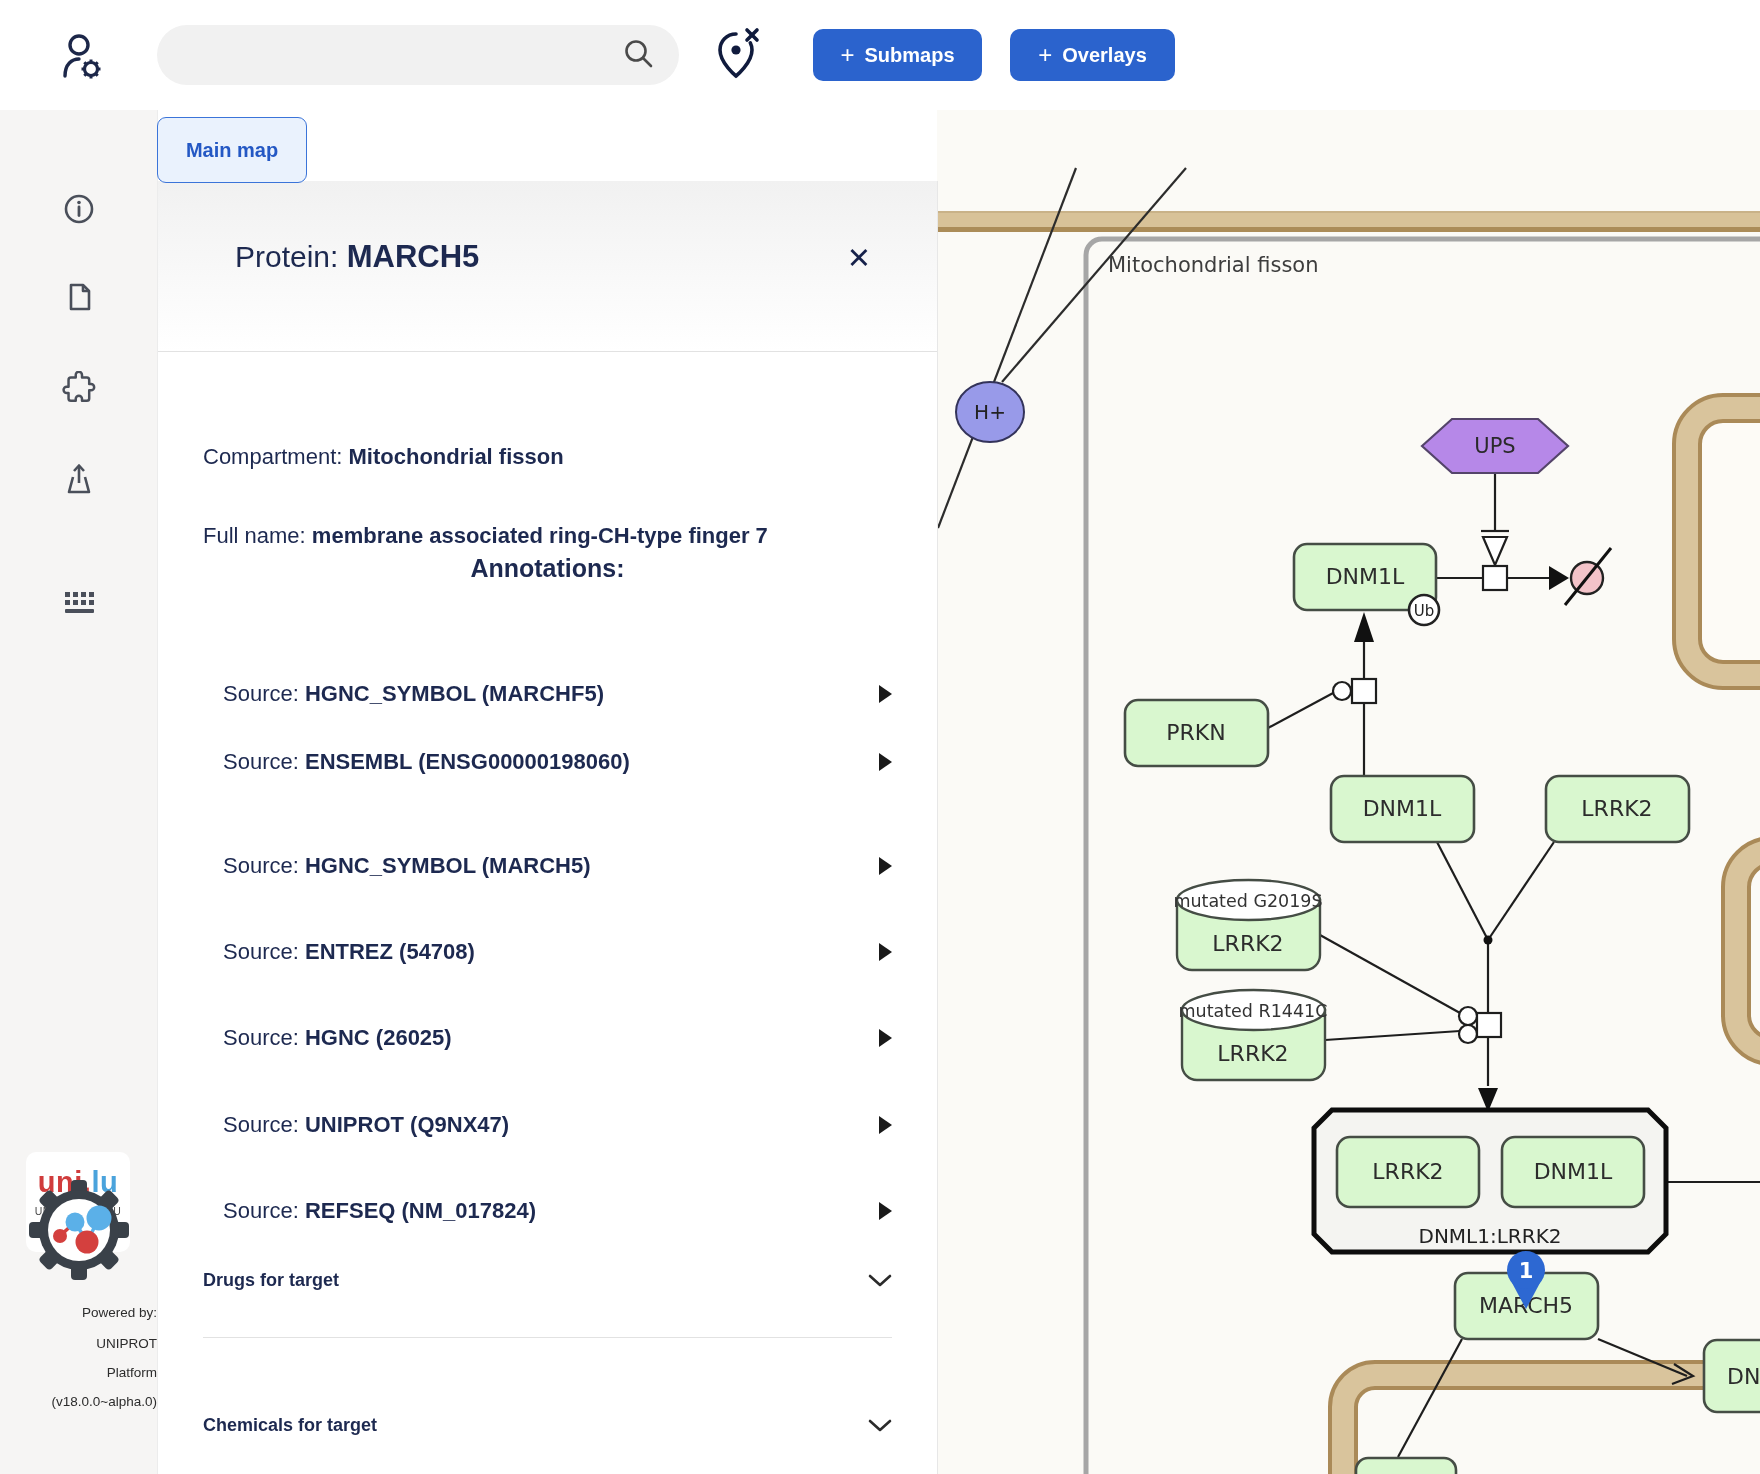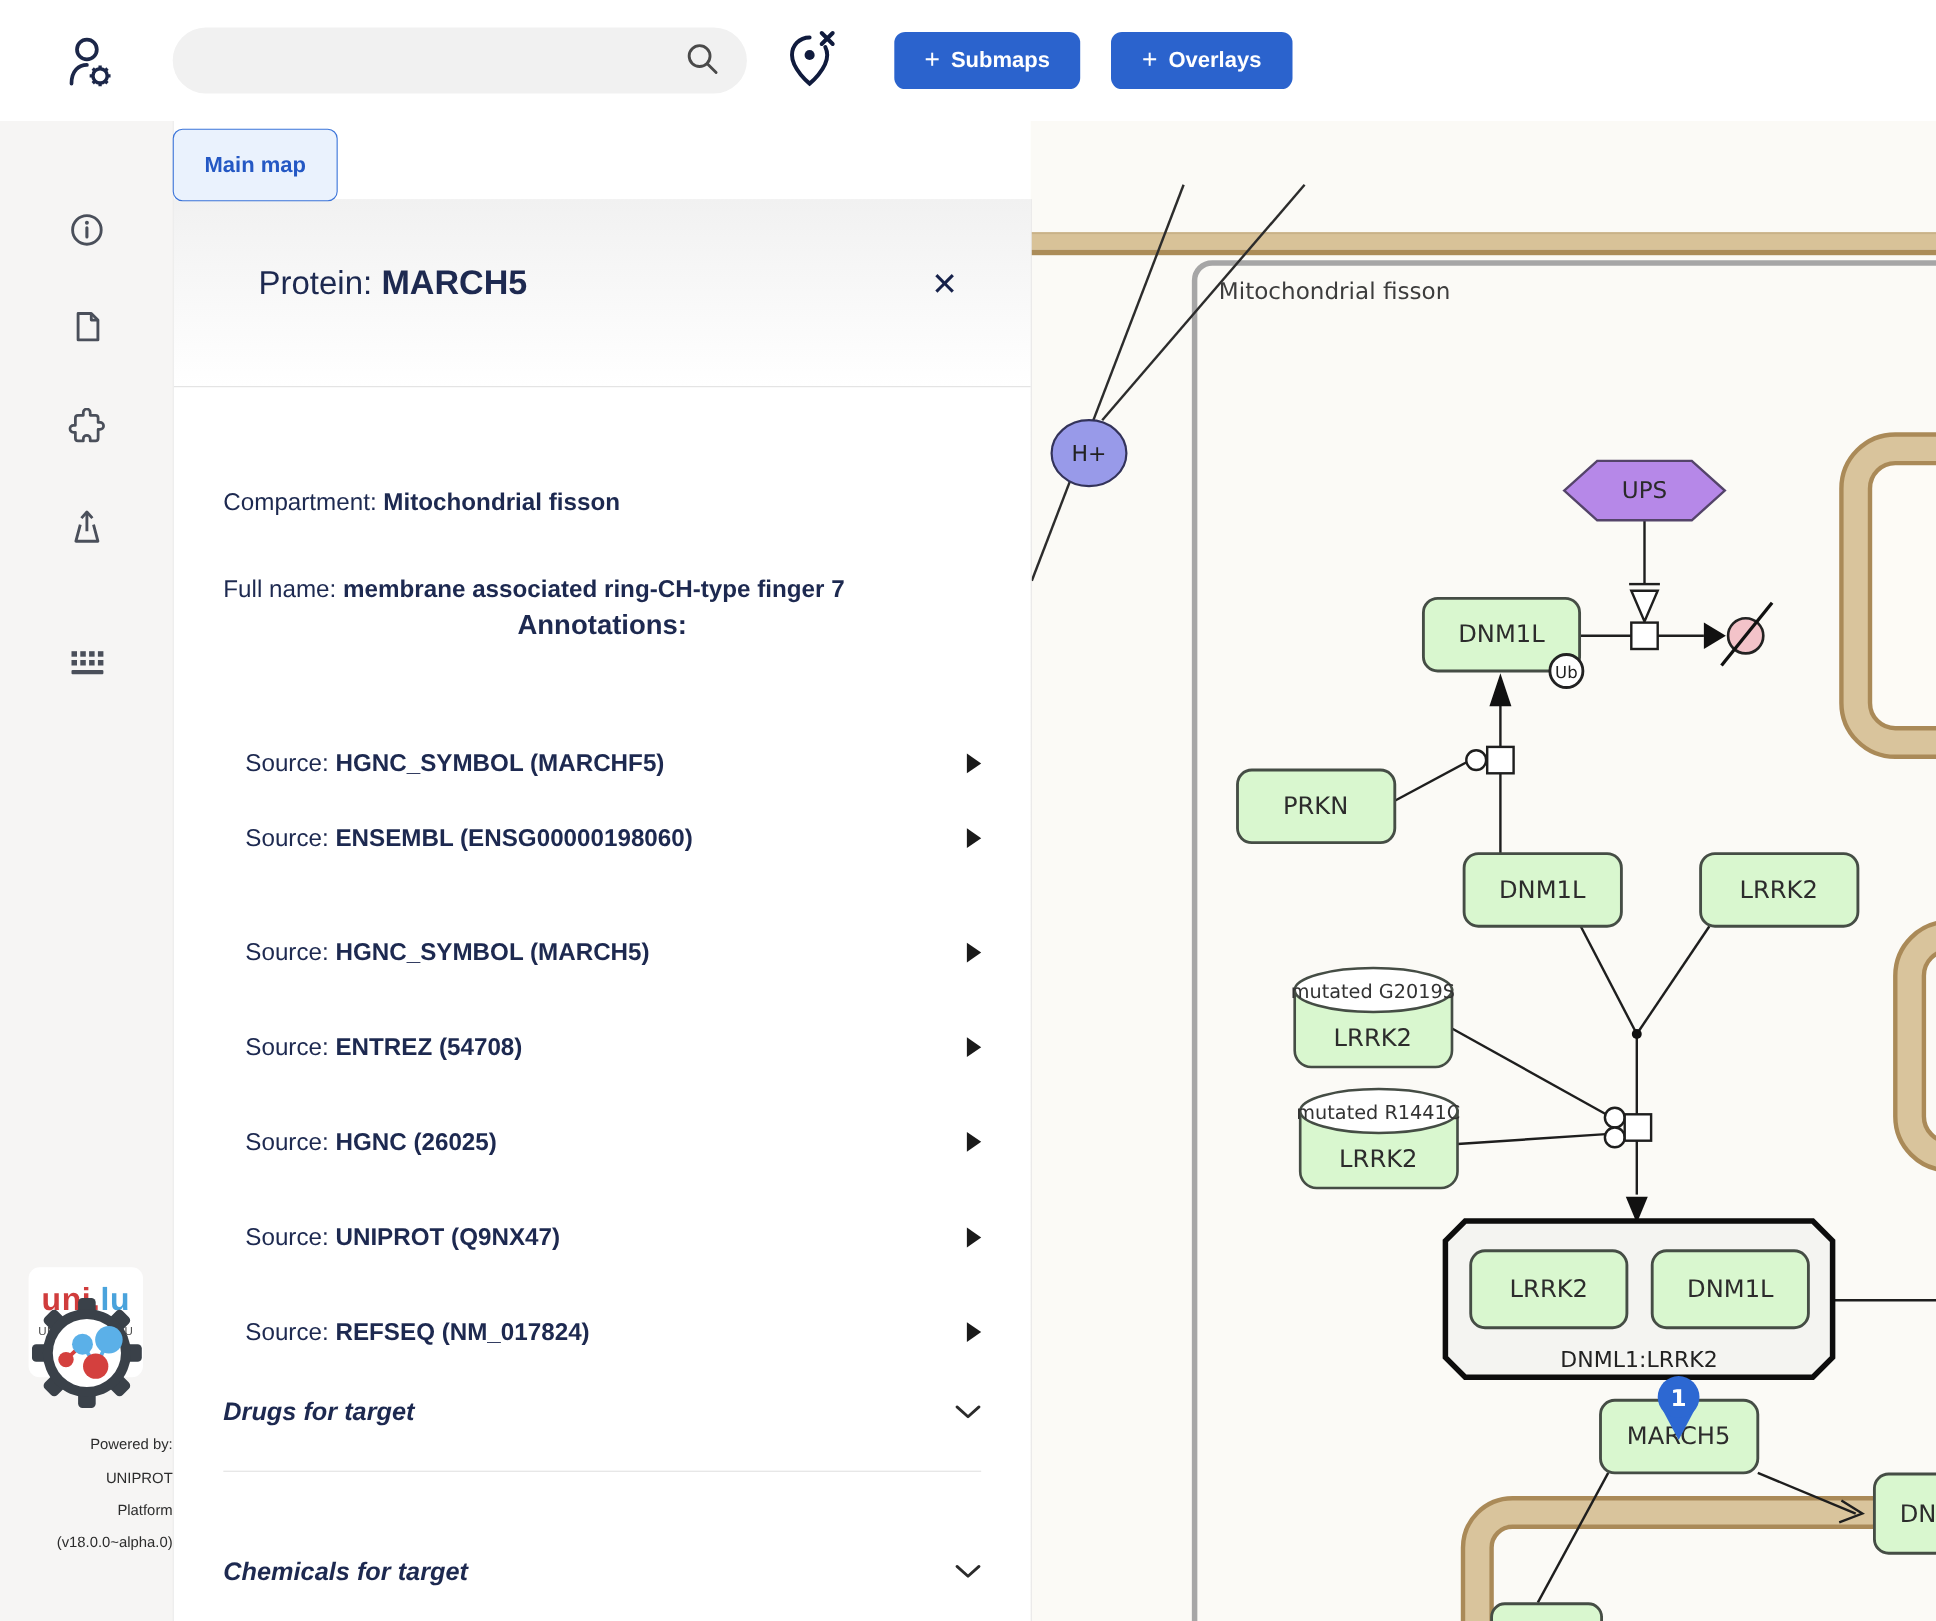--- a/index.html
+++ b/index.html
@@ -33,21 +33,21 @@
     background:linear-gradient(180deg,#f1f1f1 0%,#ffffff 170px);border-right:1px solid #e7e7e7;}
   .panel .row{position:absolute;left:46px;right:45px;display:flex;align-items:center;}
   .ptext{color:#1d2950;font-size:22px;margin-top:44px;}
   .ptext b{font-weight:700;}
   .panel-title{position:absolute;left:46px;top:58px;font-size:30px;color:#1d2950;margin-left:32px;}
   .panel-title b{font-size:31px;font-weight:700;}
   .close-x{position:absolute;right:66px;top:60px;font-size:29px;color:#16214a;cursor:pointer;font-weight:600;}
   .divider{position:absolute;height:0;border-top:1.6px solid #e2e2e2;}
   .tri{width:0;height:0;border-left:13px solid #1a1a1a;border-top:9px solid transparent;
     border-bottom:9px solid transparent;margin-left:auto;}
-  .sect{font-size:23px;font-weight:700;color:#1d2950;font-style:italic;}
+  .sect{font-size:18px;font-weight:700;color:#1d2950;}
   .ann{font-size:25px;font-weight:700;color:#1d2950;justify-content:center;}
   .src-row{cursor:pointer;}
   .chev{margin-left:auto;}
   
   .map{position:absolute;left:937px;top:110px;width:823px;height:1364px;background:#fbfaf6;overflow:hidden;z-index:5;}
   svg text{font-family:"DejaVu Sans","Liberation Sans",sans-serif;}
 </style>
 </head>
 <body>
 

